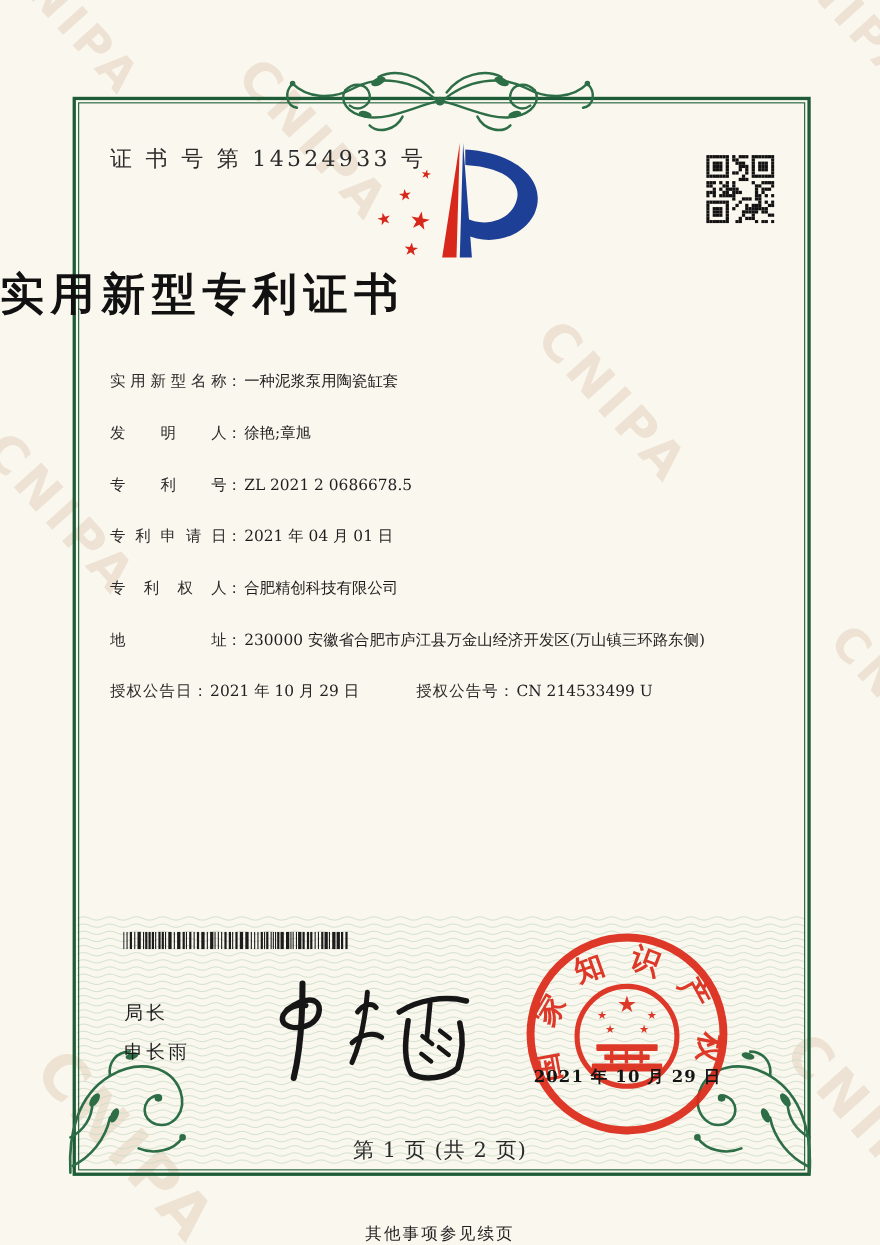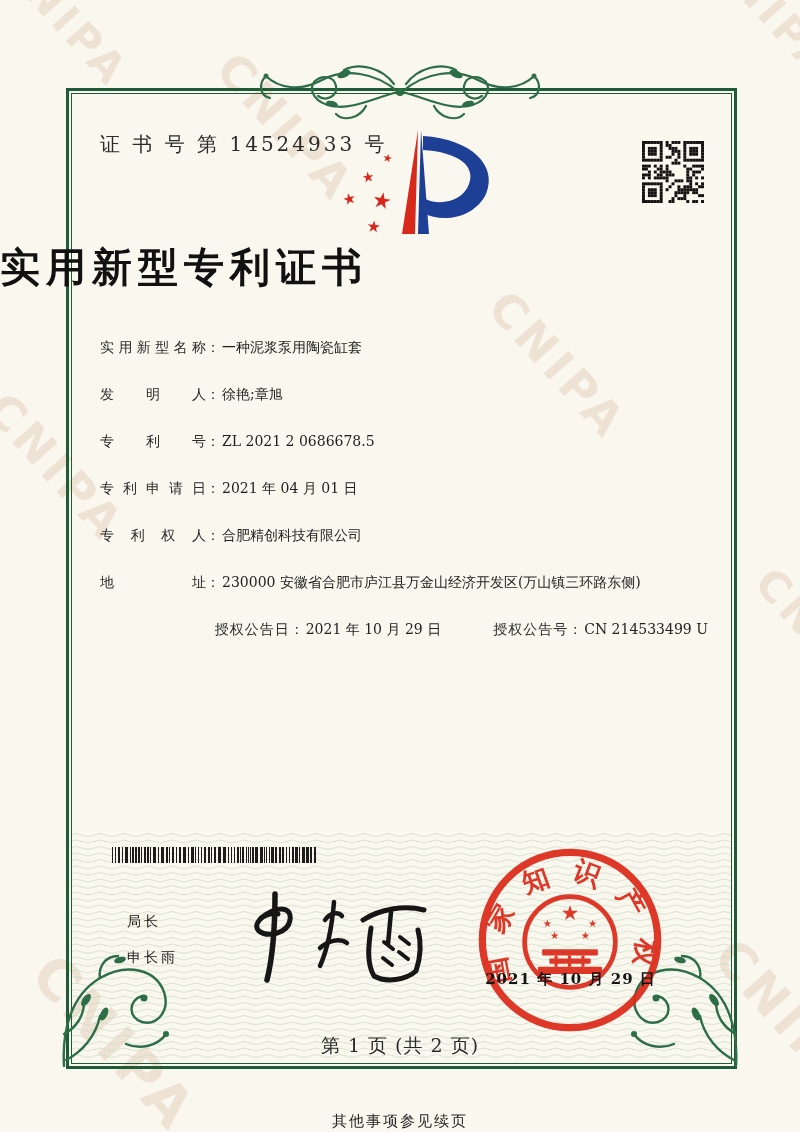--- a/index.html
+++ b/index.html
@@ -19,31 +19,31 @@
   .qr{position:absolute;left:642px;top:141px;}
   .title{position:absolute;left:0;right:0;top:240px;text-align:left;font-size:40px;font-weight:bold;
          letter-spacing:6px;color:#111;margin:0;}
   
   .fields{position:absolute;left:100px;top:335px;width:608px;font-size:14px;}
   .frow{margin-bottom:23px;line-height:24px;white-space:nowrap;}
   .flabel{display:inline-block;width:106px;text-align:justify;text-align-last:justify;vertical-align:top;color:#2b2b2b;}
   .fcolon{display:inline-block;vertical-align:top;color:#2b2b2b;margin-right:2px;}
   .fvalue{display:inline-block;vertical-align:top;color:#1e1e1e;white-space:normal;}
   .frow.addr .fvalue{width:452px;}
-  .frow.grant{margin-top:10px;text-align:right;}
+  .frow.grant{margin-top:10px;}
   .glabel{color:#2b2b2b;letter-spacing:1px;}
   .gsecond{margin-left:52px;}
   
   .paras{position:absolute;left:100px;top:658px;width:604px;font-size:15.5px;line-height:27px;
          text-align:justify;color:#1f1f1f;}
   .paras p{margin:0;text-indent:2em;}
   
   .barcode{position:absolute;left:112px;top:847px;}
   .signer{position:absolute;left:113px;top:903px;font-family:"DejaVu Sans","Liberation Sans",sans-serif;
-          font-size:14px;letter-spacing:3px;color:#1c1c1c;line-height:36px;margin-left:14px;}
+          font-size:17px;letter-spacing:3px;color:#1c1c1c;line-height:36px;}
   .sig{position:absolute;left:228px;top:886px;}
   .seal{position:absolute;left:472px;top:842px;}
   .seal-date{position:absolute;left:478px;top:970px;width:185px;text-align:center;font-size:15px;
              font-weight:bold;color:#141414;letter-spacing:1px;}
   .page-num{position:absolute;left:0;right:0;top:1033px;text-align:center;font-size:19px;color:#2a2a2a;letter-spacing:1px;}
   .note{position:absolute;left:0;right:0;top:1112px;text-align:center;font-size:15px;color:#1f1f1f;letter-spacing:2px;}
 </style>
 </head>
 <body>
 

